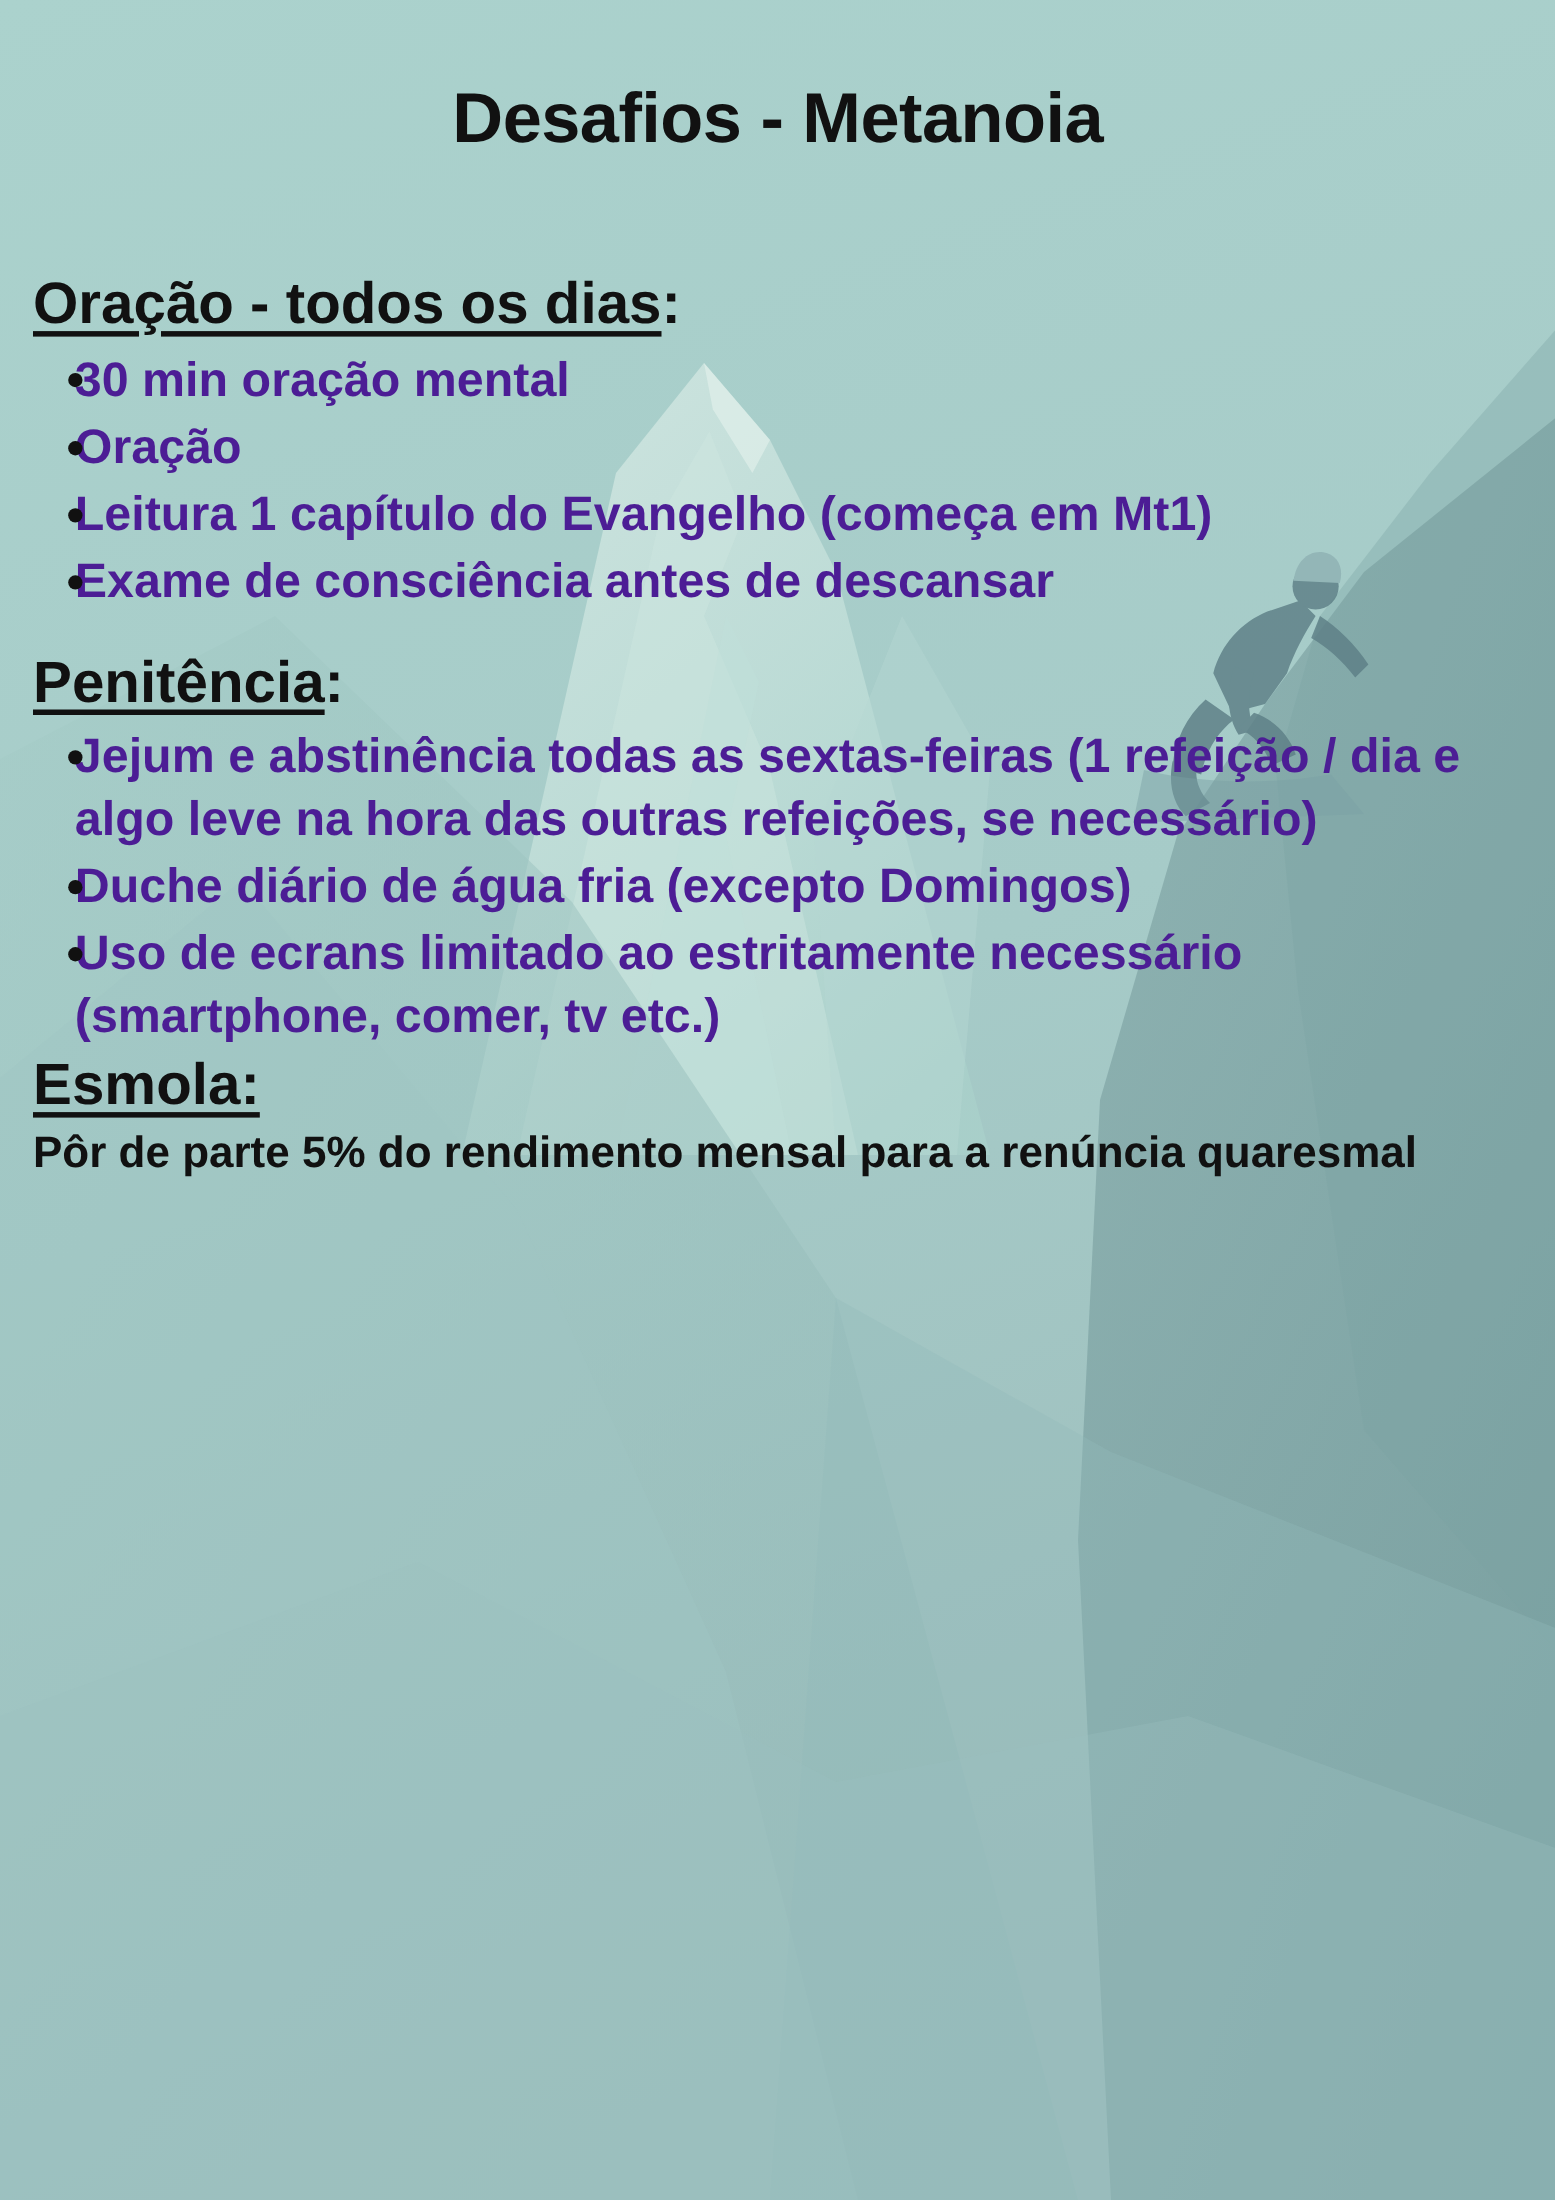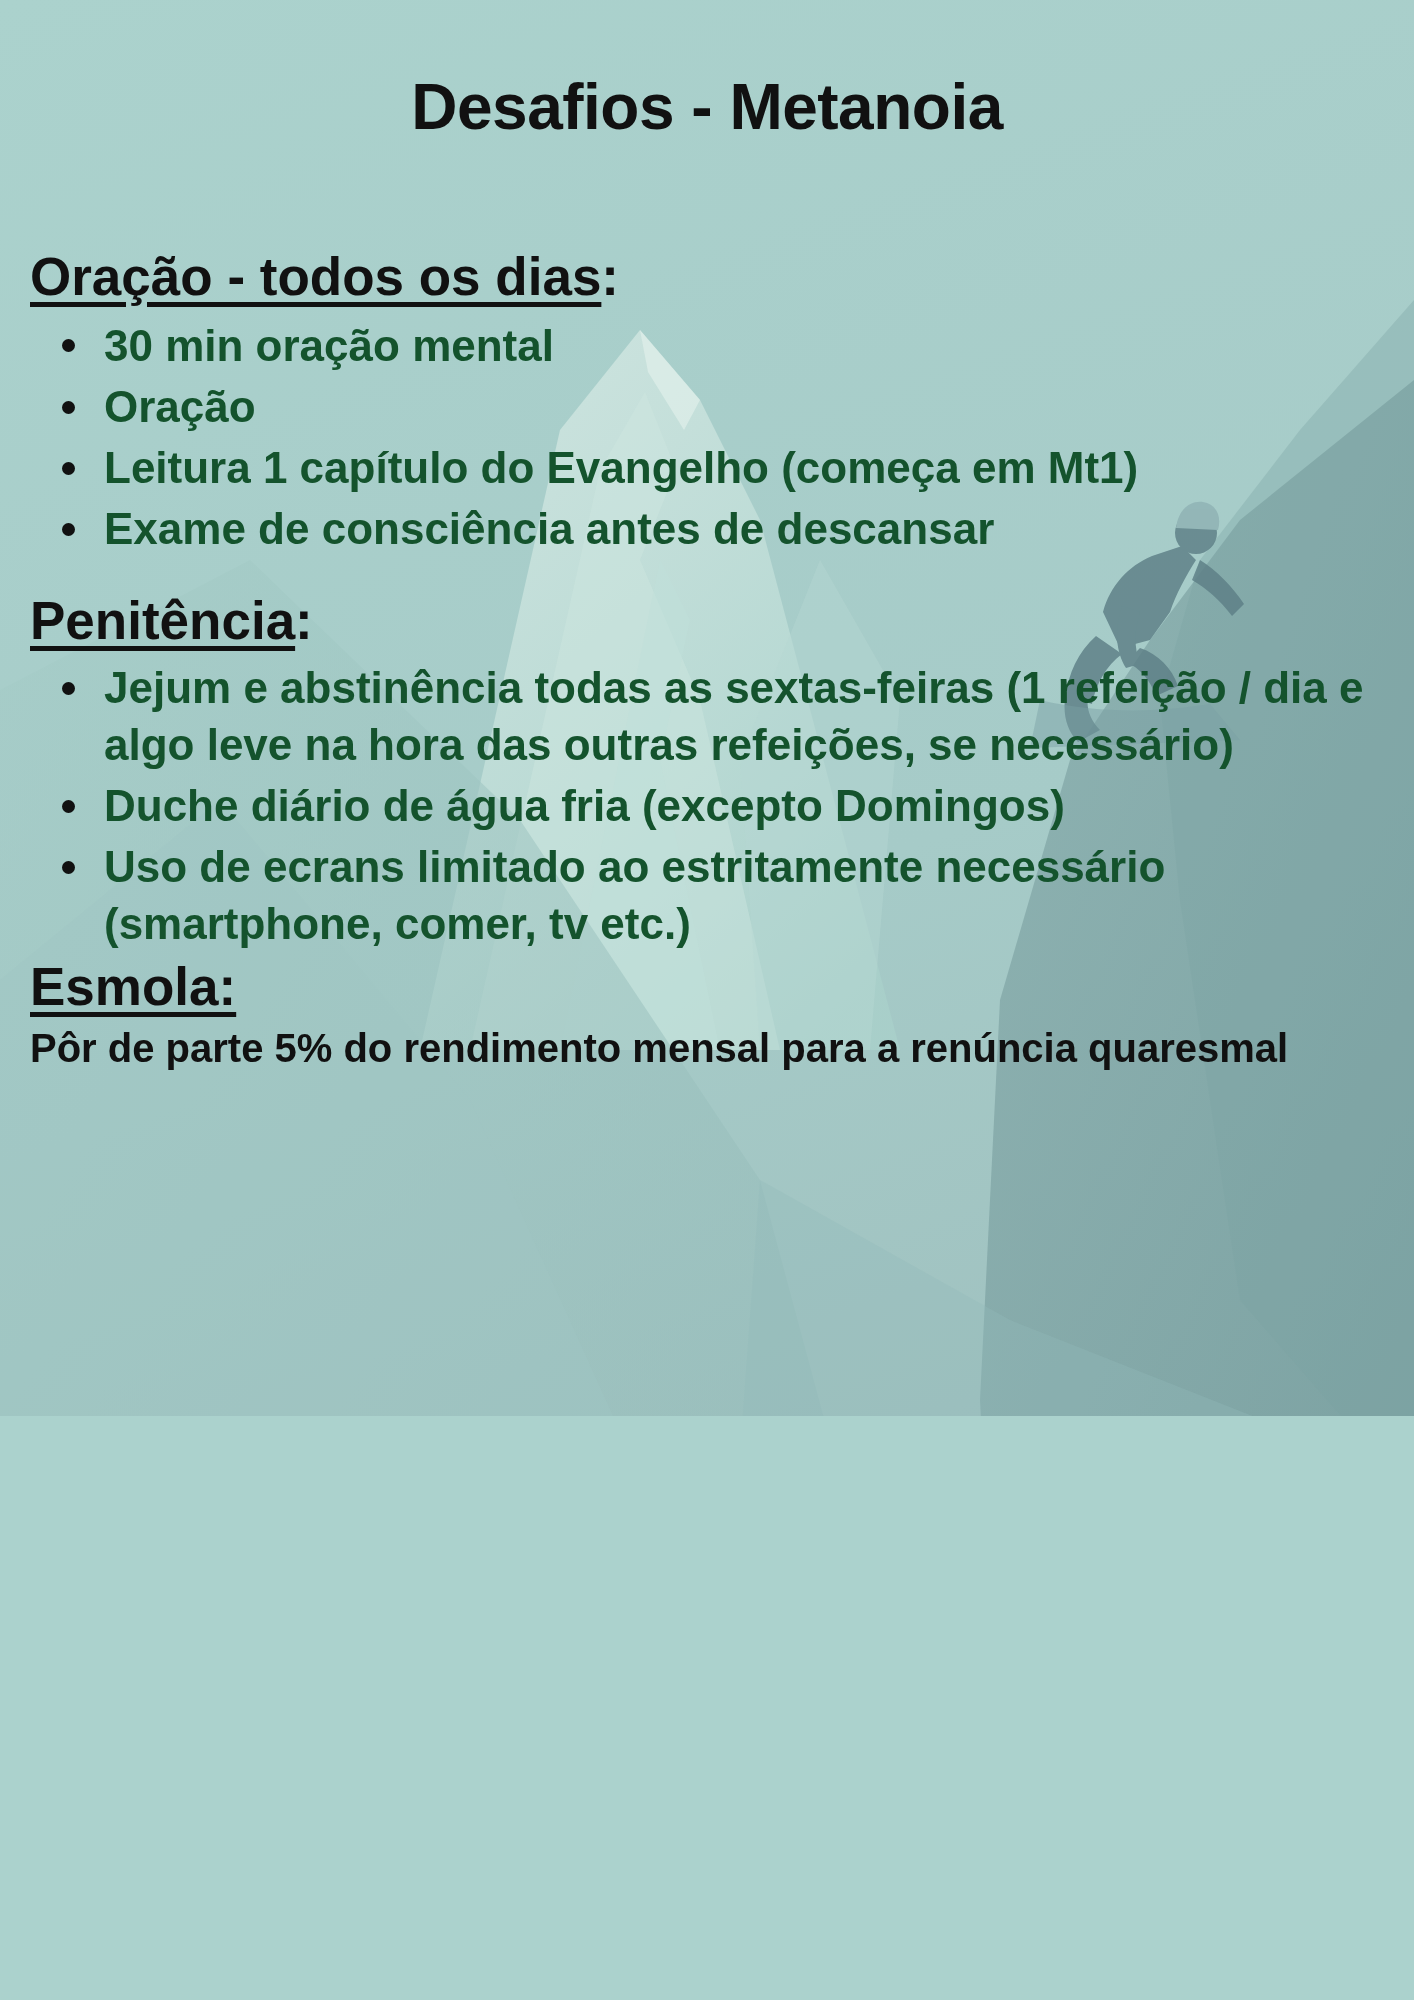--- a/index.html
+++ b/index.html
@@ -8,21 +8,21 @@
     width:1414px;height:2000px;
     background:#abd2cd;
     font-family:"Liberation Sans","DejaVu Sans",sans-serif;
     overflow:hidden;
     position:relative;
   }
 
   
   #poster{
     position:relative;
-    width:1414px;height:1416px;
+    width:1414px;height:2000px;
     overflow:hidden;
   }
   #bg-art{
     position:absolute;inset:0;
     width:1414px;height:2000px;
     z-index:0;
     pointer-events:none;
   }
 
   
@@ -62,23 +62,23 @@
 
   .bullets{
     list-style:none;
     margin:0;
     padding:0;
   }
   .bullets li{
     position:relative;
     font-size:44px;
     font-weight:bold;
-    color:#14532d;
+    color:#4c1d95;
     line-height:1.30;
-    padding-left:104px;
+    padding-left:68px;
     margin:0 0 4px 0;
     max-width:1355px;
   }
   .bullets li .dot{
     position:absolute;
     left:62px;
     top:0.52em;
     width:13px;height:13px;
     background:#111111;
     border-radius:50%;

